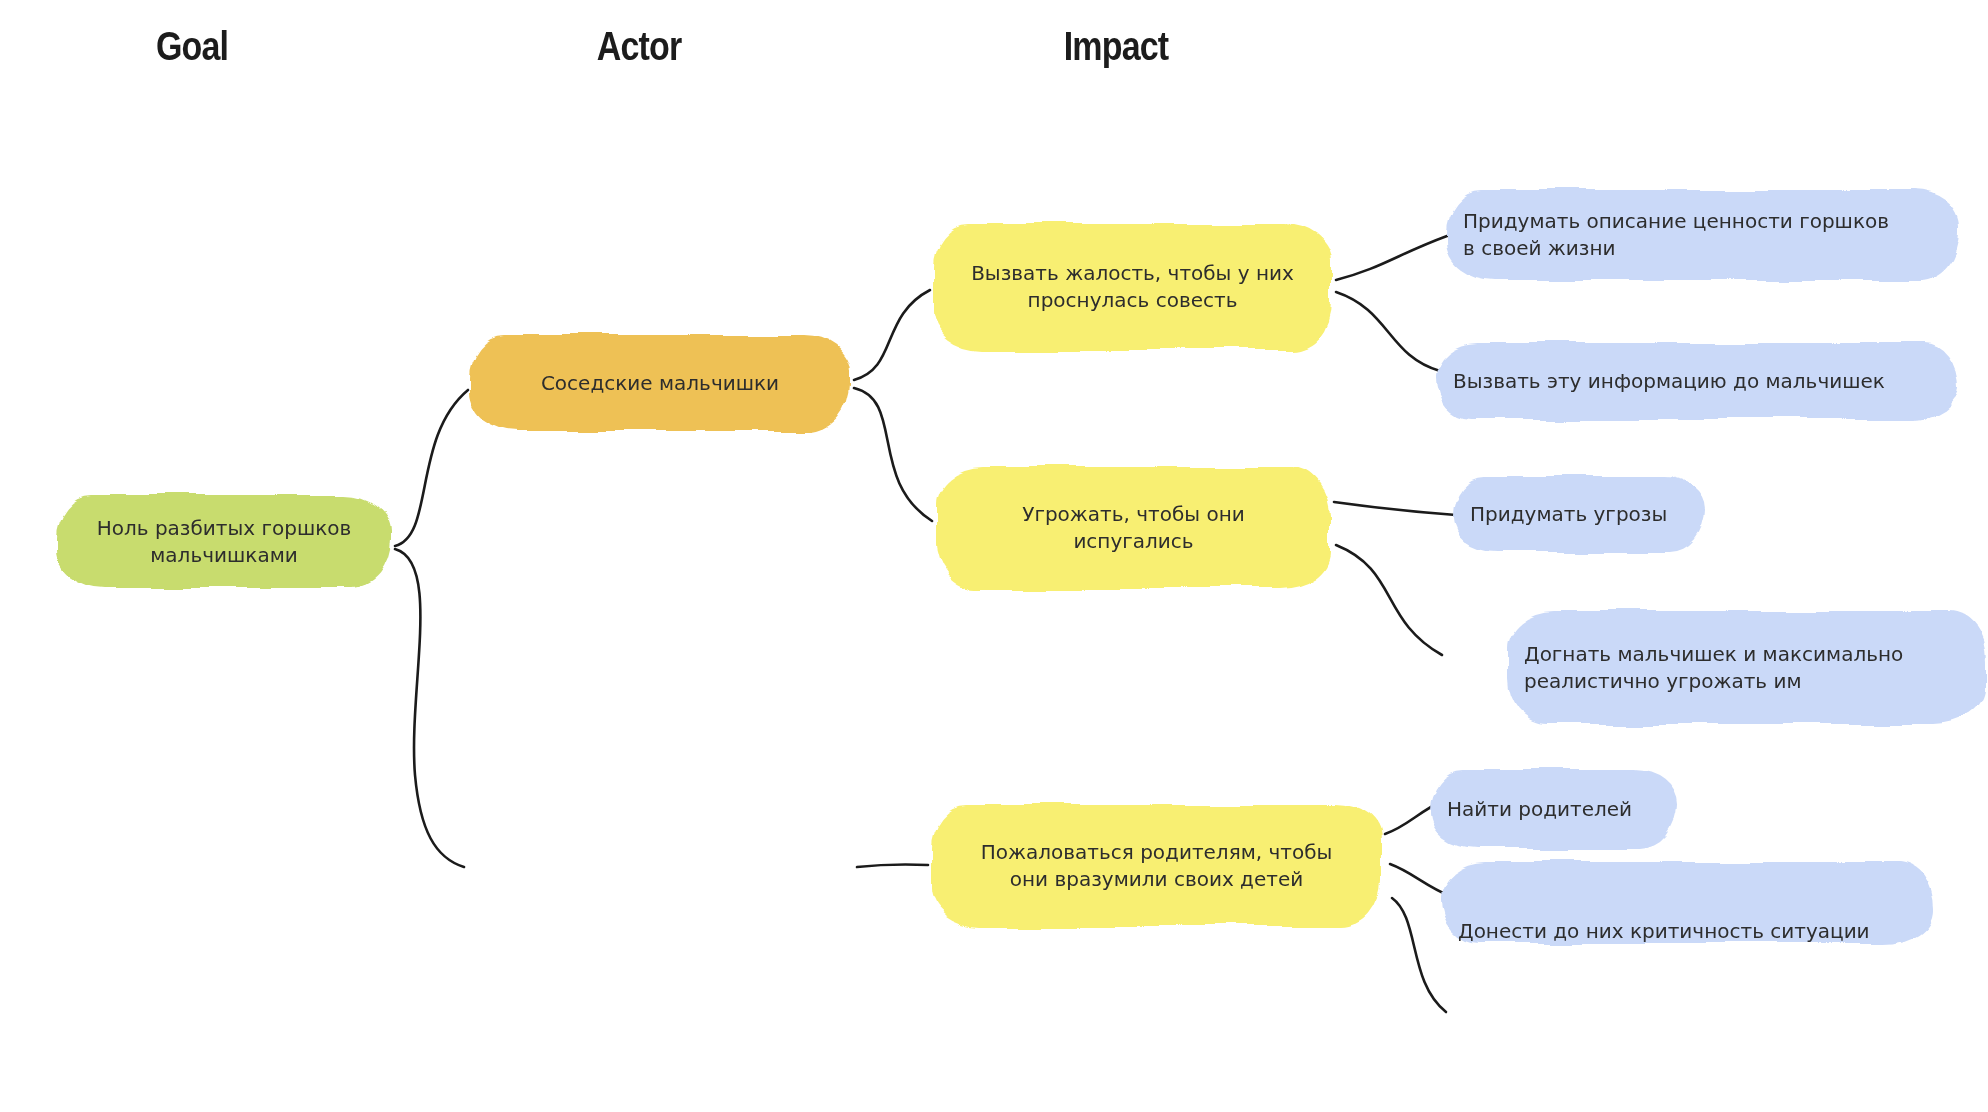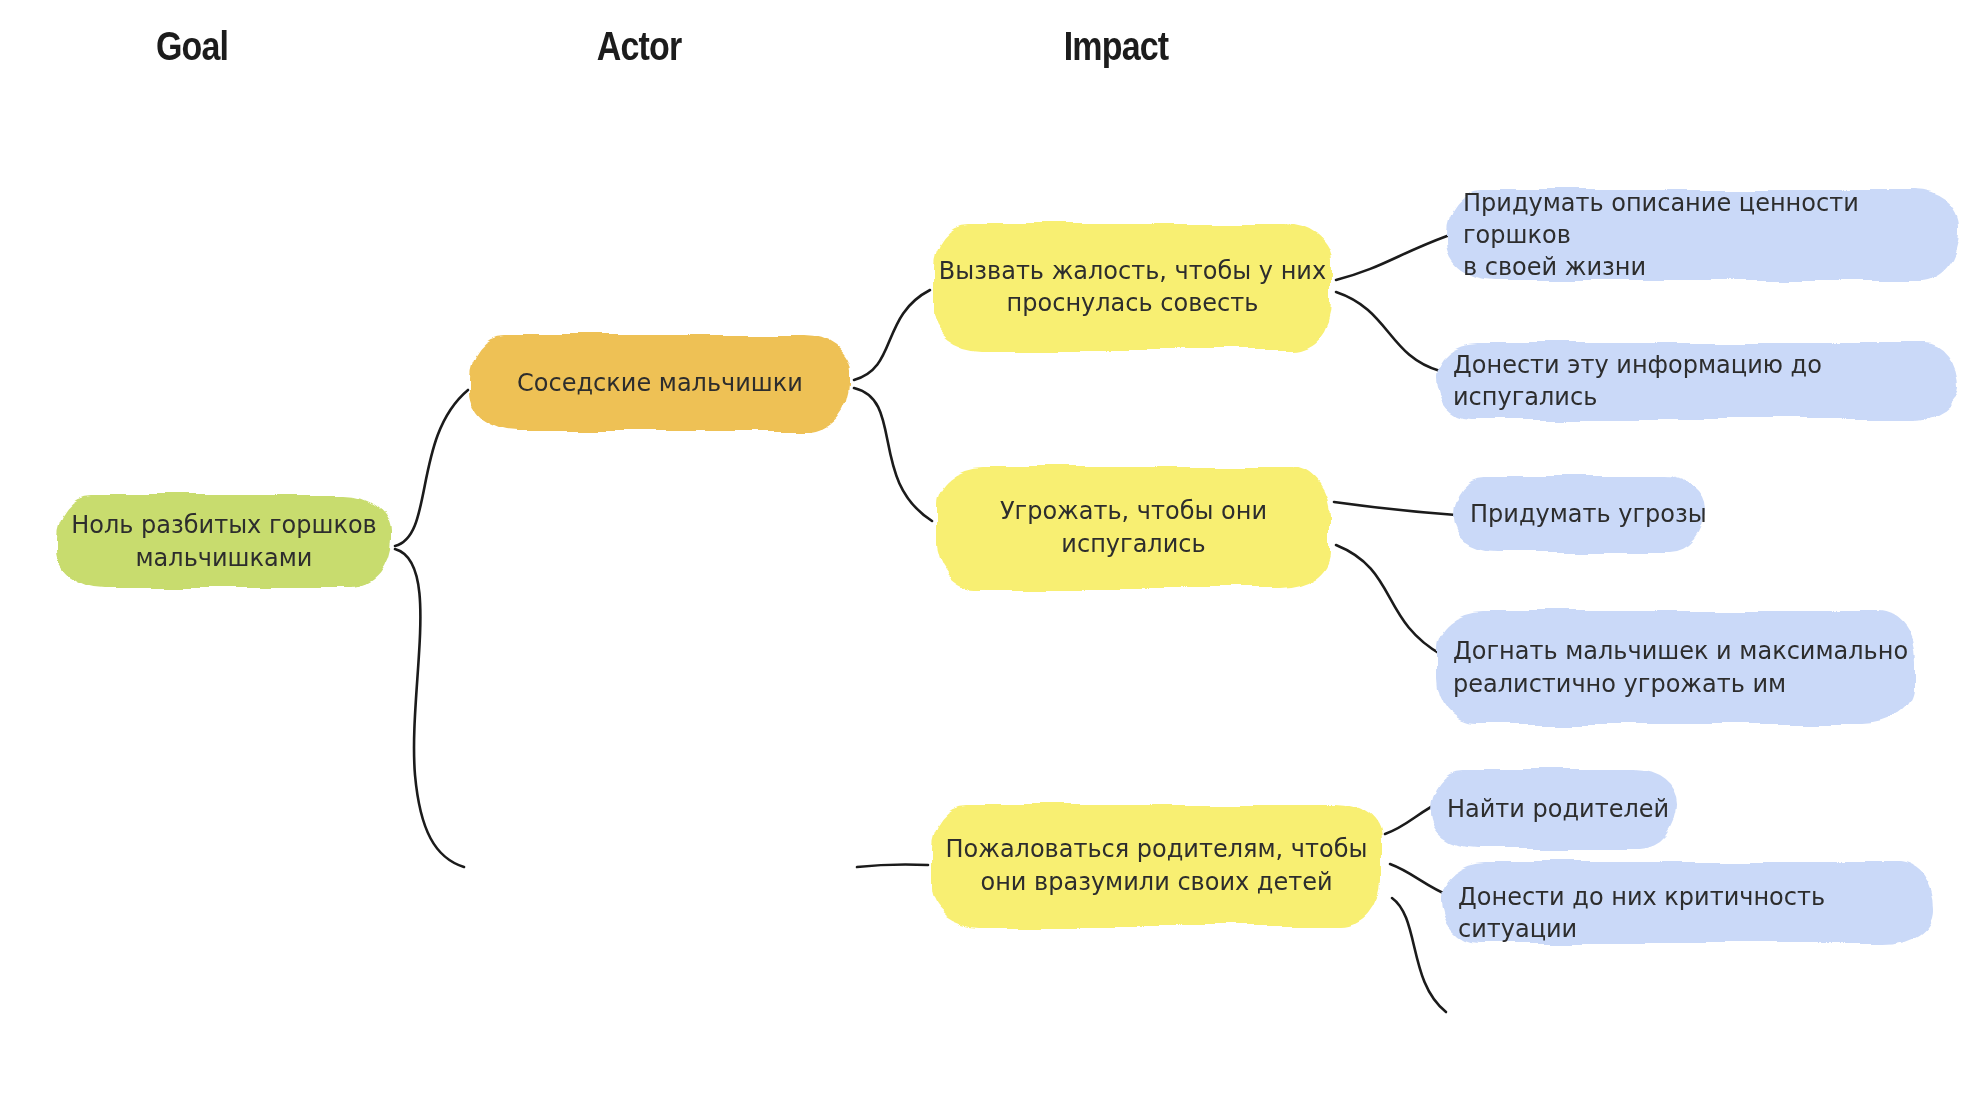--- a/index.html
+++ b/index.html
@@ -35,21 +35,21 @@
   }
 
   
   .node {
     position: absolute;
     z-index: 1;
     display: flex;
     align-items: center;
     justify-content: center;
     text-align: center;
-    font-size: 24px;
+    font-size: 20px;
     line-height: 1.34;
     color: var(--node_text, #2d2d2d);
     white-space: pre-line;
   }
   .node::before {
     content: "";
     position: absolute;
     inset: 2px;
     z-index: -1;
     border-radius: 36px 46px 40px 50px / 44px 36px 48px 38px;
@@ -72,21 +72,21 @@
   
   #n-goal    { left:   55px; top: 493px; width: 338px; height:  97px; }
   #n-actor1  { left:  468px; top: 333px; width: 384px; height: 100px; }
   #n-actor2  { left:  463px; top: 815px; width: 392px; height:  95px; }
   #n-impact1 { left:  932px; top: 222px; width: 401px; height: 130px; }
   #n-impact2 { left:  935px; top: 465px; width: 397px; height: 125px; }
   #n-impact3 { left:  930px; top: 803px; width: 453px; height: 125px; }
   #n-d1      { left: 1445px; top: 188px; width: 516px; height:  94px; }
   #n-d2      { left: 1435px; top: 341px; width: 525px; height:  80px; }
   #n-d3      { left: 1452px; top: 475px; width: 255px; height:  78px; }
-  #n-d4      { left: 1435px; top: 609px; width: 481px; height: 117px; }
+  #n-d4      { left: 1506px; top: 609px; width: 481px; height: 117px; }
   #n-d5      { left: 1429px; top: 768px; width: 250px; height:  82px; }
   #n-d6      { left: 1440px; top: 860px; width: 495px; height:  85px; align-items: flex-end; }
   #n-d7      { left: 1431px; top: 965px; width: 440px; height: 115px; }
 </style>
 </head>
 <body>
 
 <svg width="0" height="0" style="position:absolute" aria-hidden="true">
   <defs>
     <filter id="squiggle" x="-20%" y="-20%" width="140%" height="140%">
@@ -137,21 +137,21 @@
   <div class="node impact alt" id="n-impact2">
     <span>Угрожать, чтобы они
 испугались</span>
   </div>
 
   <div class="node deliverable" id="n-d1">
     <span>Придумать описание ценности горшков
 в своей жизни</span>
   </div>
   <div class="node deliverable alt" id="n-d2">
-    <span>Донести эту информацию до испугались</span>
+    <span>Вызвать эту информацию до мальчишек</span>
   </div>
   <div class="node deliverable" id="n-d3">
     <span>Придумать угрозы</span>
   </div>
   <div class="node deliverable alt" id="n-d4">
     <span>Догнать мальчишек и максимально
 реалистично угрожать им</span>
   </div>
   <div class="node deliverable" id="n-d5">
     <span>Найти родителей</span>

